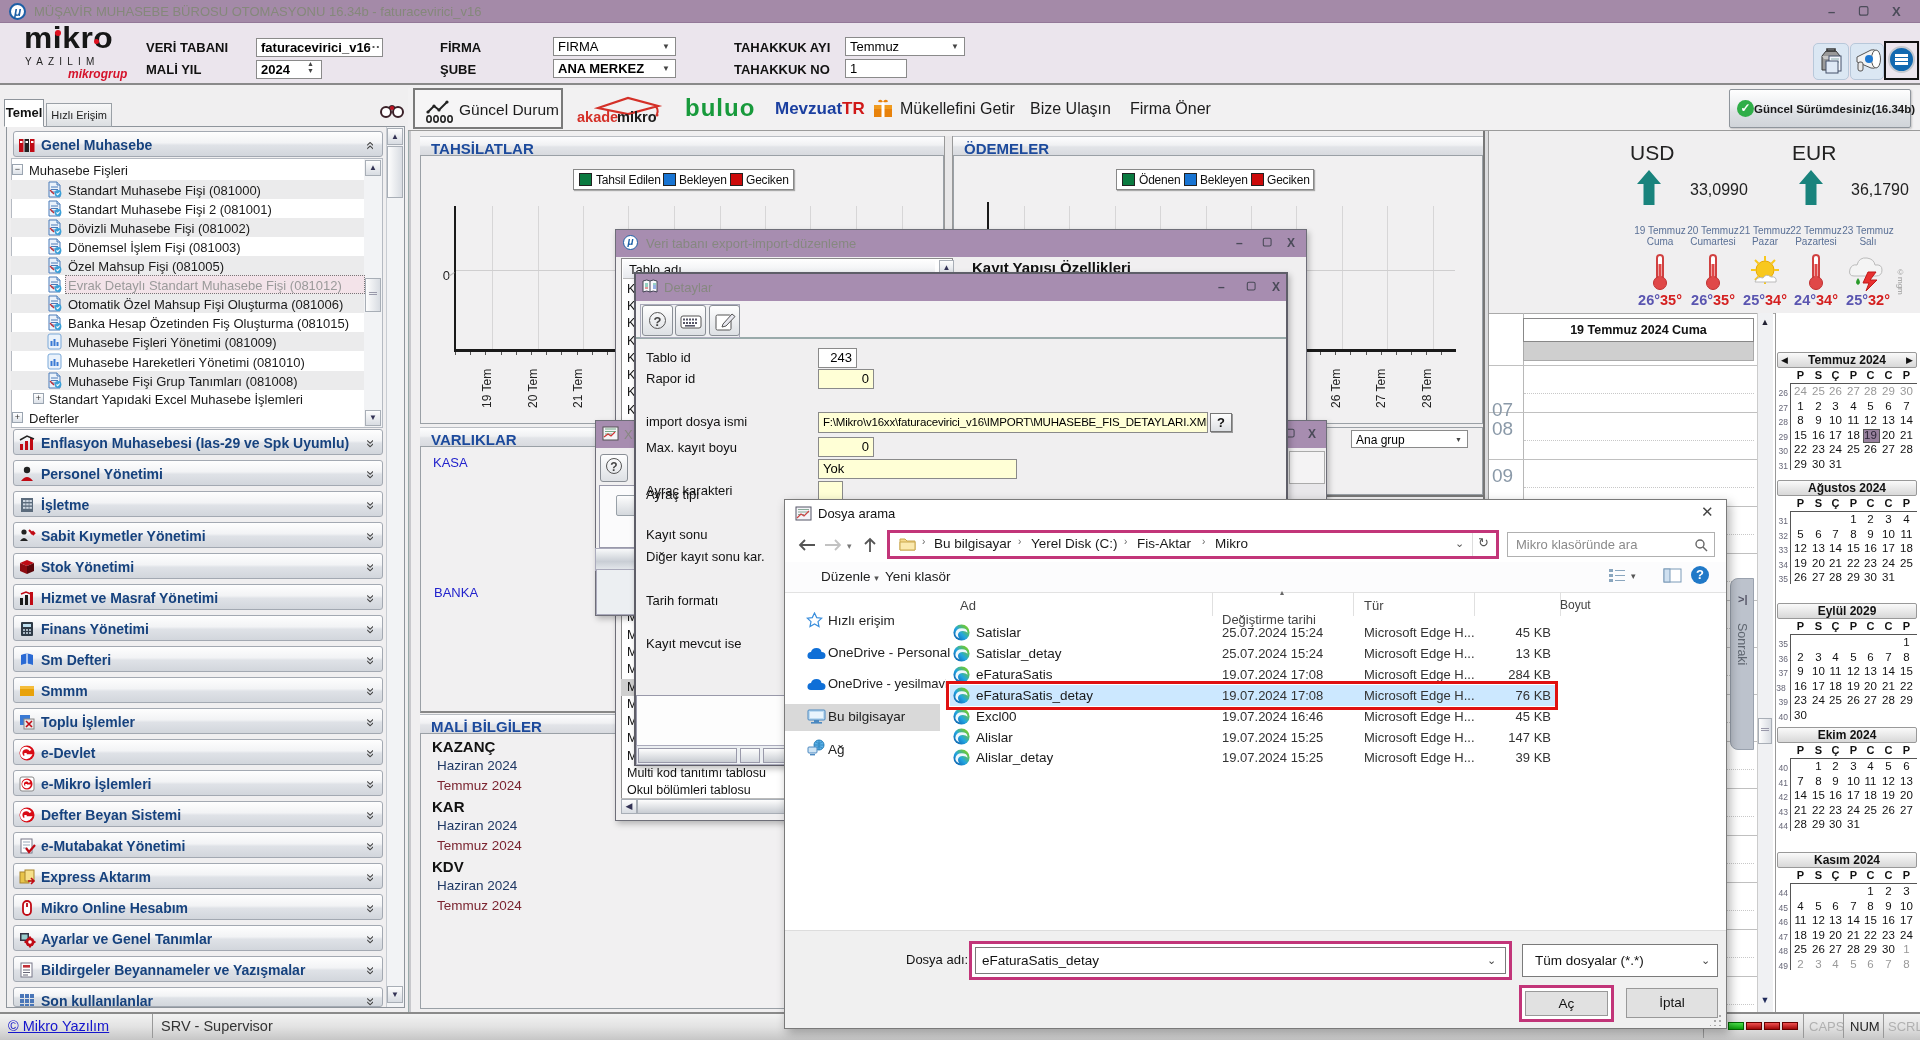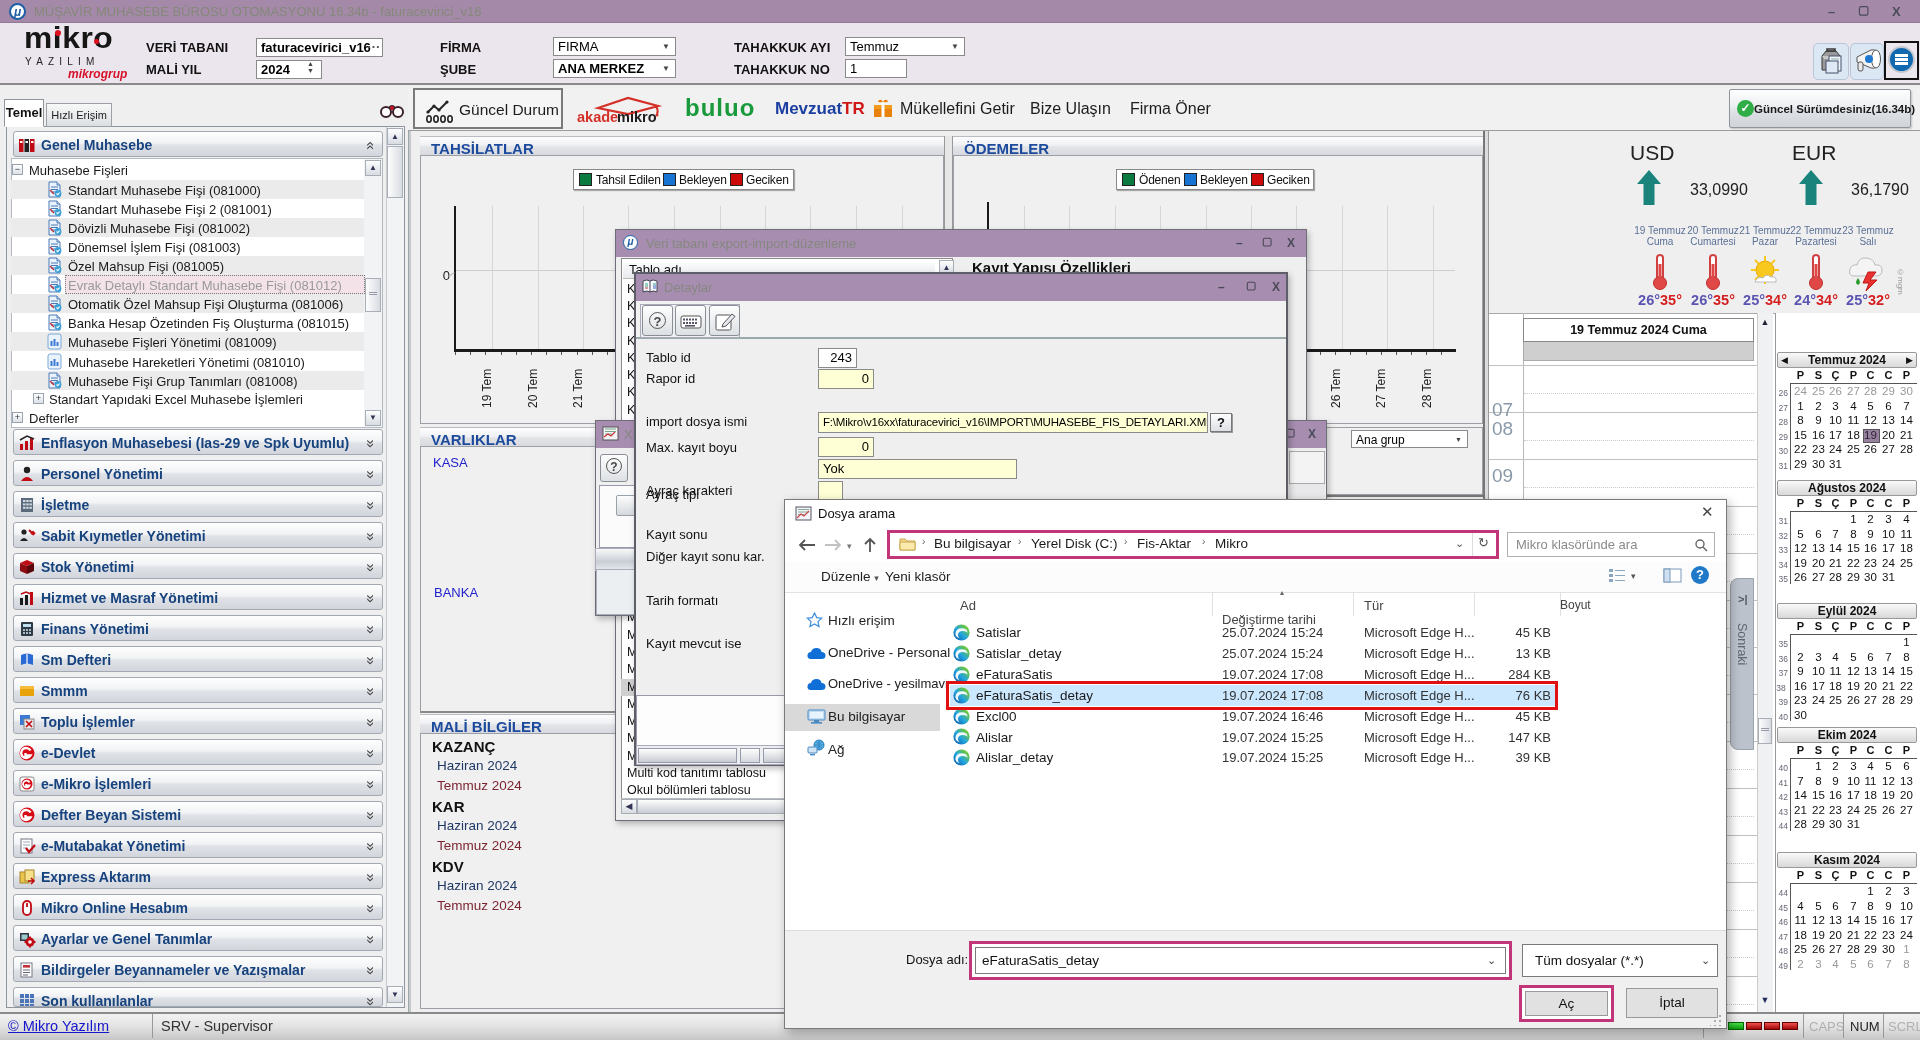--- a/index.html
+++ b/index.html
@@ -840,21 +840,21 @@
     <div class="abs" style="left:1862px;top:557px;width:17px;text-align:center;font-size:11.5px;color:#111;">23</div>
     <div class="abs" style="left:1880px;top:557px;width:17px;text-align:center;font-size:11.5px;color:#111;">24</div>
     <div class="abs" style="left:1898px;top:557px;width:17px;text-align:center;font-size:11.5px;color:#111;">25</div>
     <div class="abs" style="left:1774px;top:574px;width:14px;text-align:right;font-size:8.5px;color:#667;">35</div>
     <div class="abs" style="left:1792px;top:571px;width:17px;text-align:center;font-size:11.5px;color:#111;">26</div>
     <div class="abs" style="left:1810px;top:571px;width:17px;text-align:center;font-size:11.5px;color:#111;">27</div>
     <div class="abs" style="left:1827px;top:571px;width:17px;text-align:center;font-size:11.5px;color:#111;">28</div>
     <div class="abs" style="left:1845px;top:571px;width:17px;text-align:center;font-size:11.5px;color:#111;">29</div>
     <div class="abs" style="left:1862px;top:571px;width:17px;text-align:center;font-size:11.5px;color:#111;">30</div>
     <div class="abs" style="left:1880px;top:571px;width:17px;text-align:center;font-size:11.5px;color:#111;">31</div>
-<div class="abs" style="left:1777px;top:603px;width:140px;height:16px;background:linear-gradient(#fafafa,#d8d8d8);border:1px solid #999;border-radius:2px;font-size:12px;font-weight:bold;color:#111;text-align:center;line-height:15px;">Eylül 2024</div>
+<div class="abs" style="left:1777px;top:603px;width:140px;height:16px;background:linear-gradient(#fafafa,#d8d8d8);border:1px solid #999;border-radius:2px;font-size:12px;font-weight:bold;color:#111;text-align:center;line-height:15px;">Eylül 2029</div>
     <div class="abs" style="left:1792px;top:620px;width:17px;text-align:center;font-size:11px;font-weight:bold;color:#111;">P</div>
     <div class="abs" style="left:1810px;top:620px;width:17px;text-align:center;font-size:11px;font-weight:bold;color:#111;">S</div>
     <div class="abs" style="left:1827px;top:620px;width:17px;text-align:center;font-size:11px;font-weight:bold;color:#111;">Ç</div>
     <div class="abs" style="left:1845px;top:620px;width:17px;text-align:center;font-size:11px;font-weight:bold;color:#111;">P</div>
     <div class="abs" style="left:1862px;top:620px;width:17px;text-align:center;font-size:11px;font-weight:bold;color:#111;">C</div>
     <div class="abs" style="left:1880px;top:620px;width:17px;text-align:center;font-size:11px;font-weight:bold;color:#111;">C</div>
     <div class="abs" style="left:1898px;top:620px;width:17px;text-align:center;font-size:11px;font-weight:bold;color:#111;">P</div>
     <div class="abs" style="left:1790px;top:634px;width:127px;height:1px;background:#555;"></div>
     <div class="abs" style="left:1790px;top:634px;width:1px;height:87px;background:#555;"></div>
     <div class="abs" style="left:1774px;top:639px;width:14px;text-align:right;font-size:8.5px;color:#667;">35</div>

